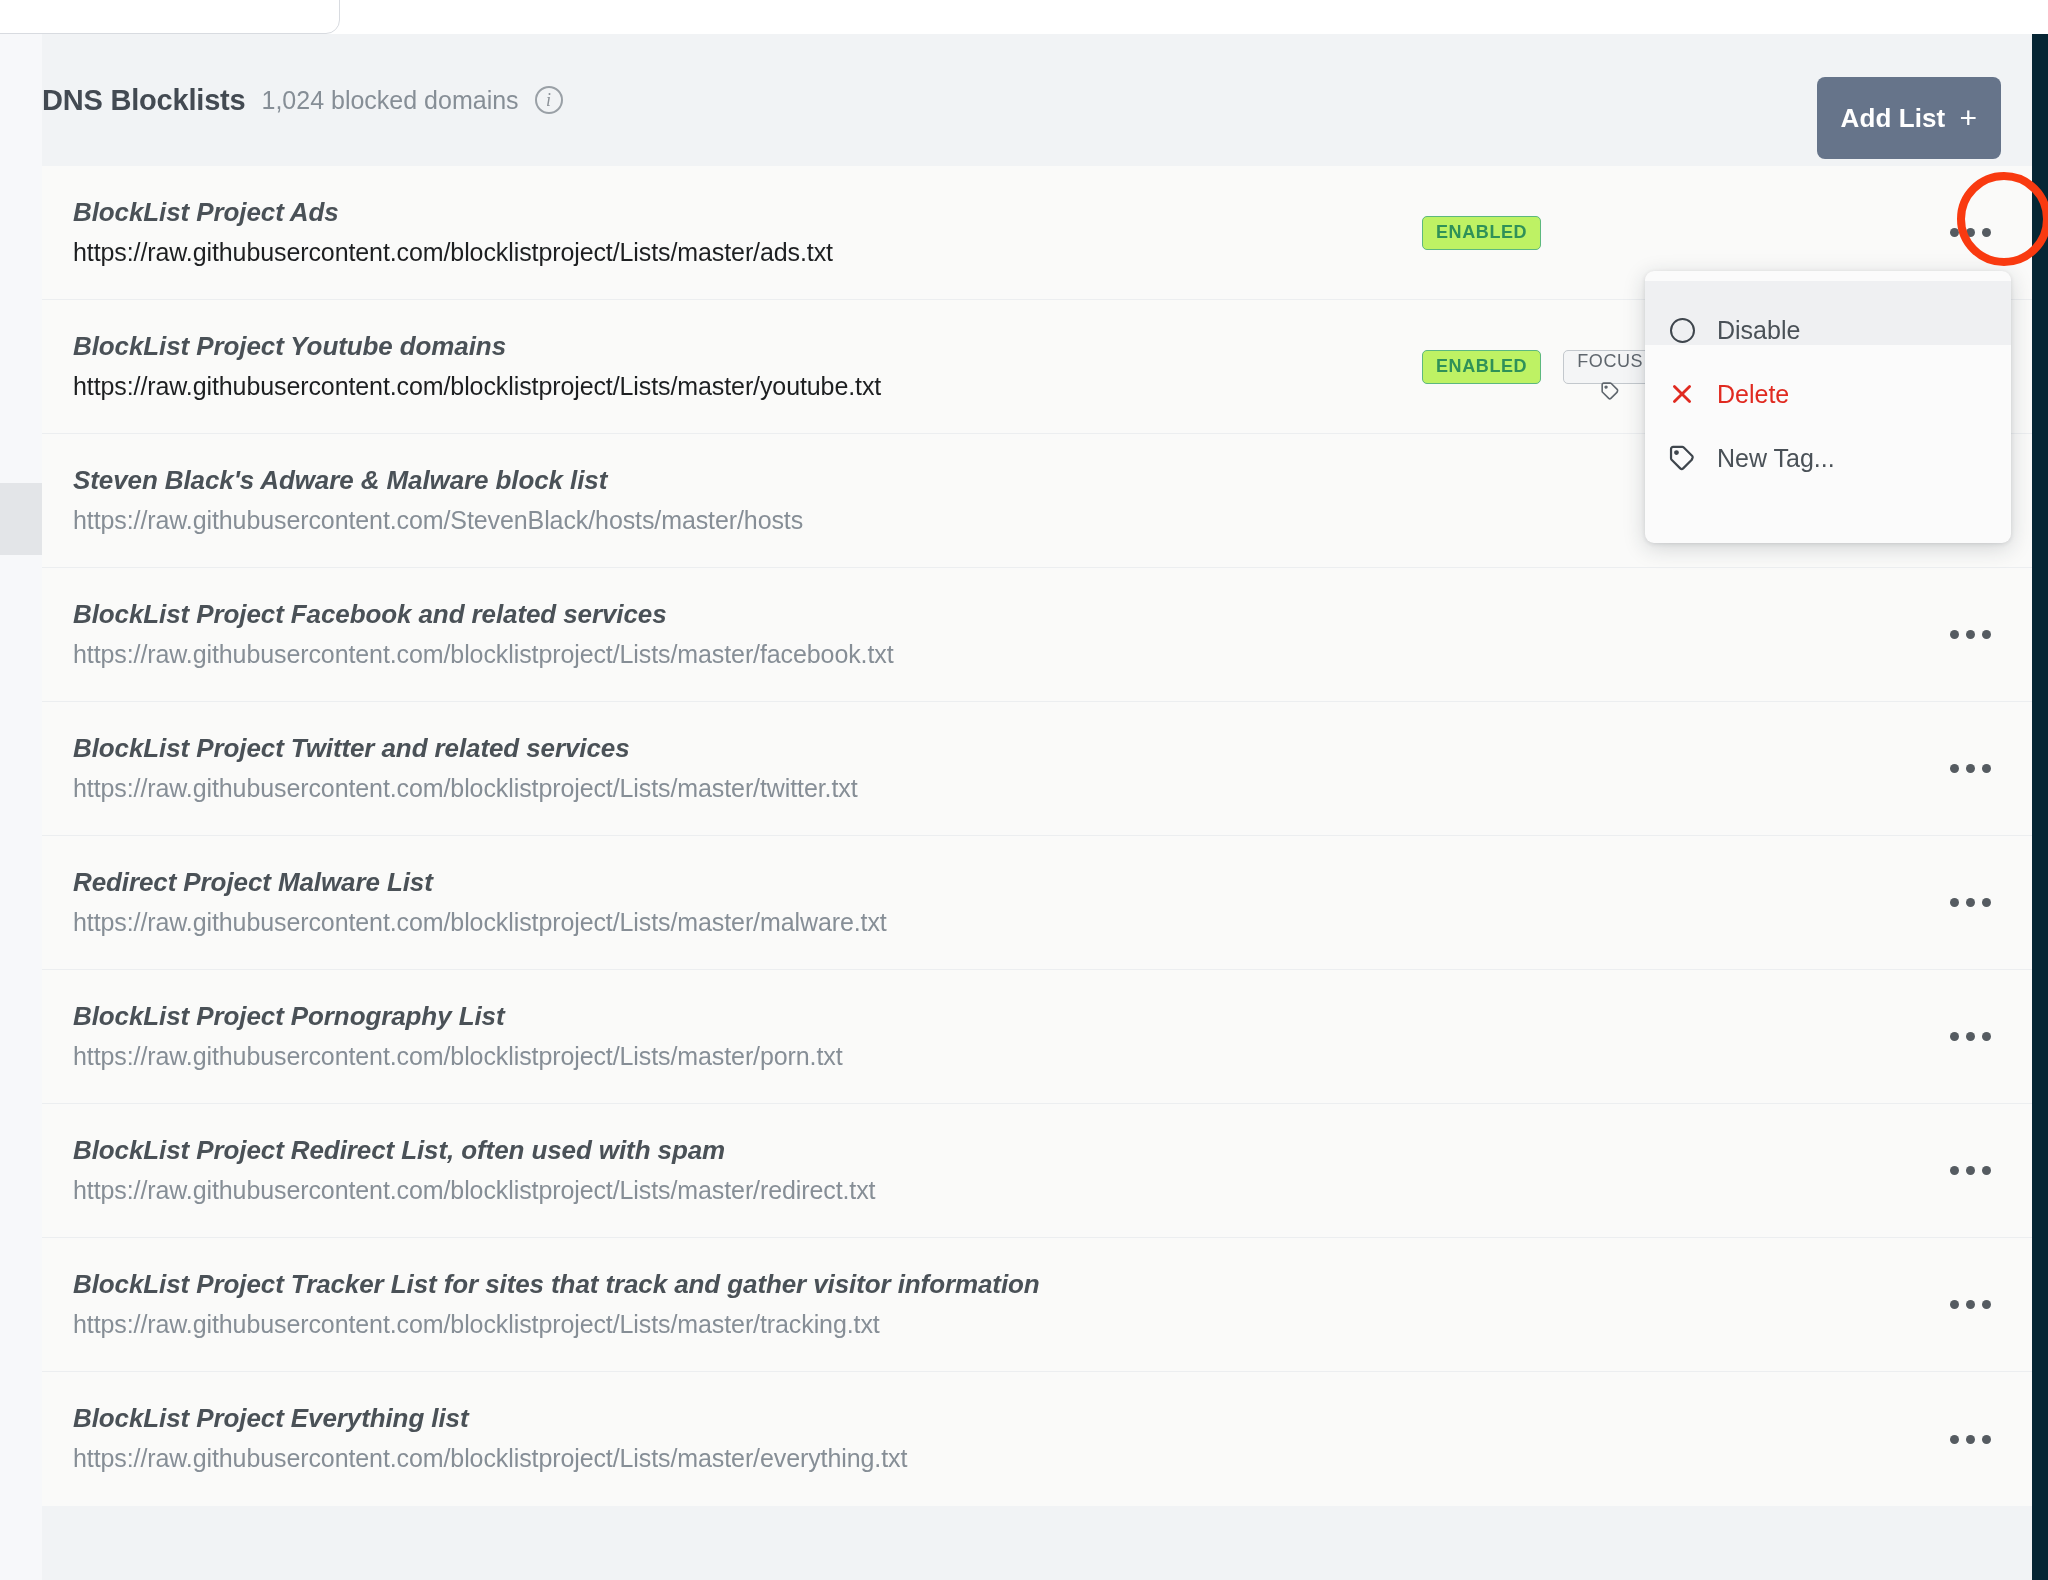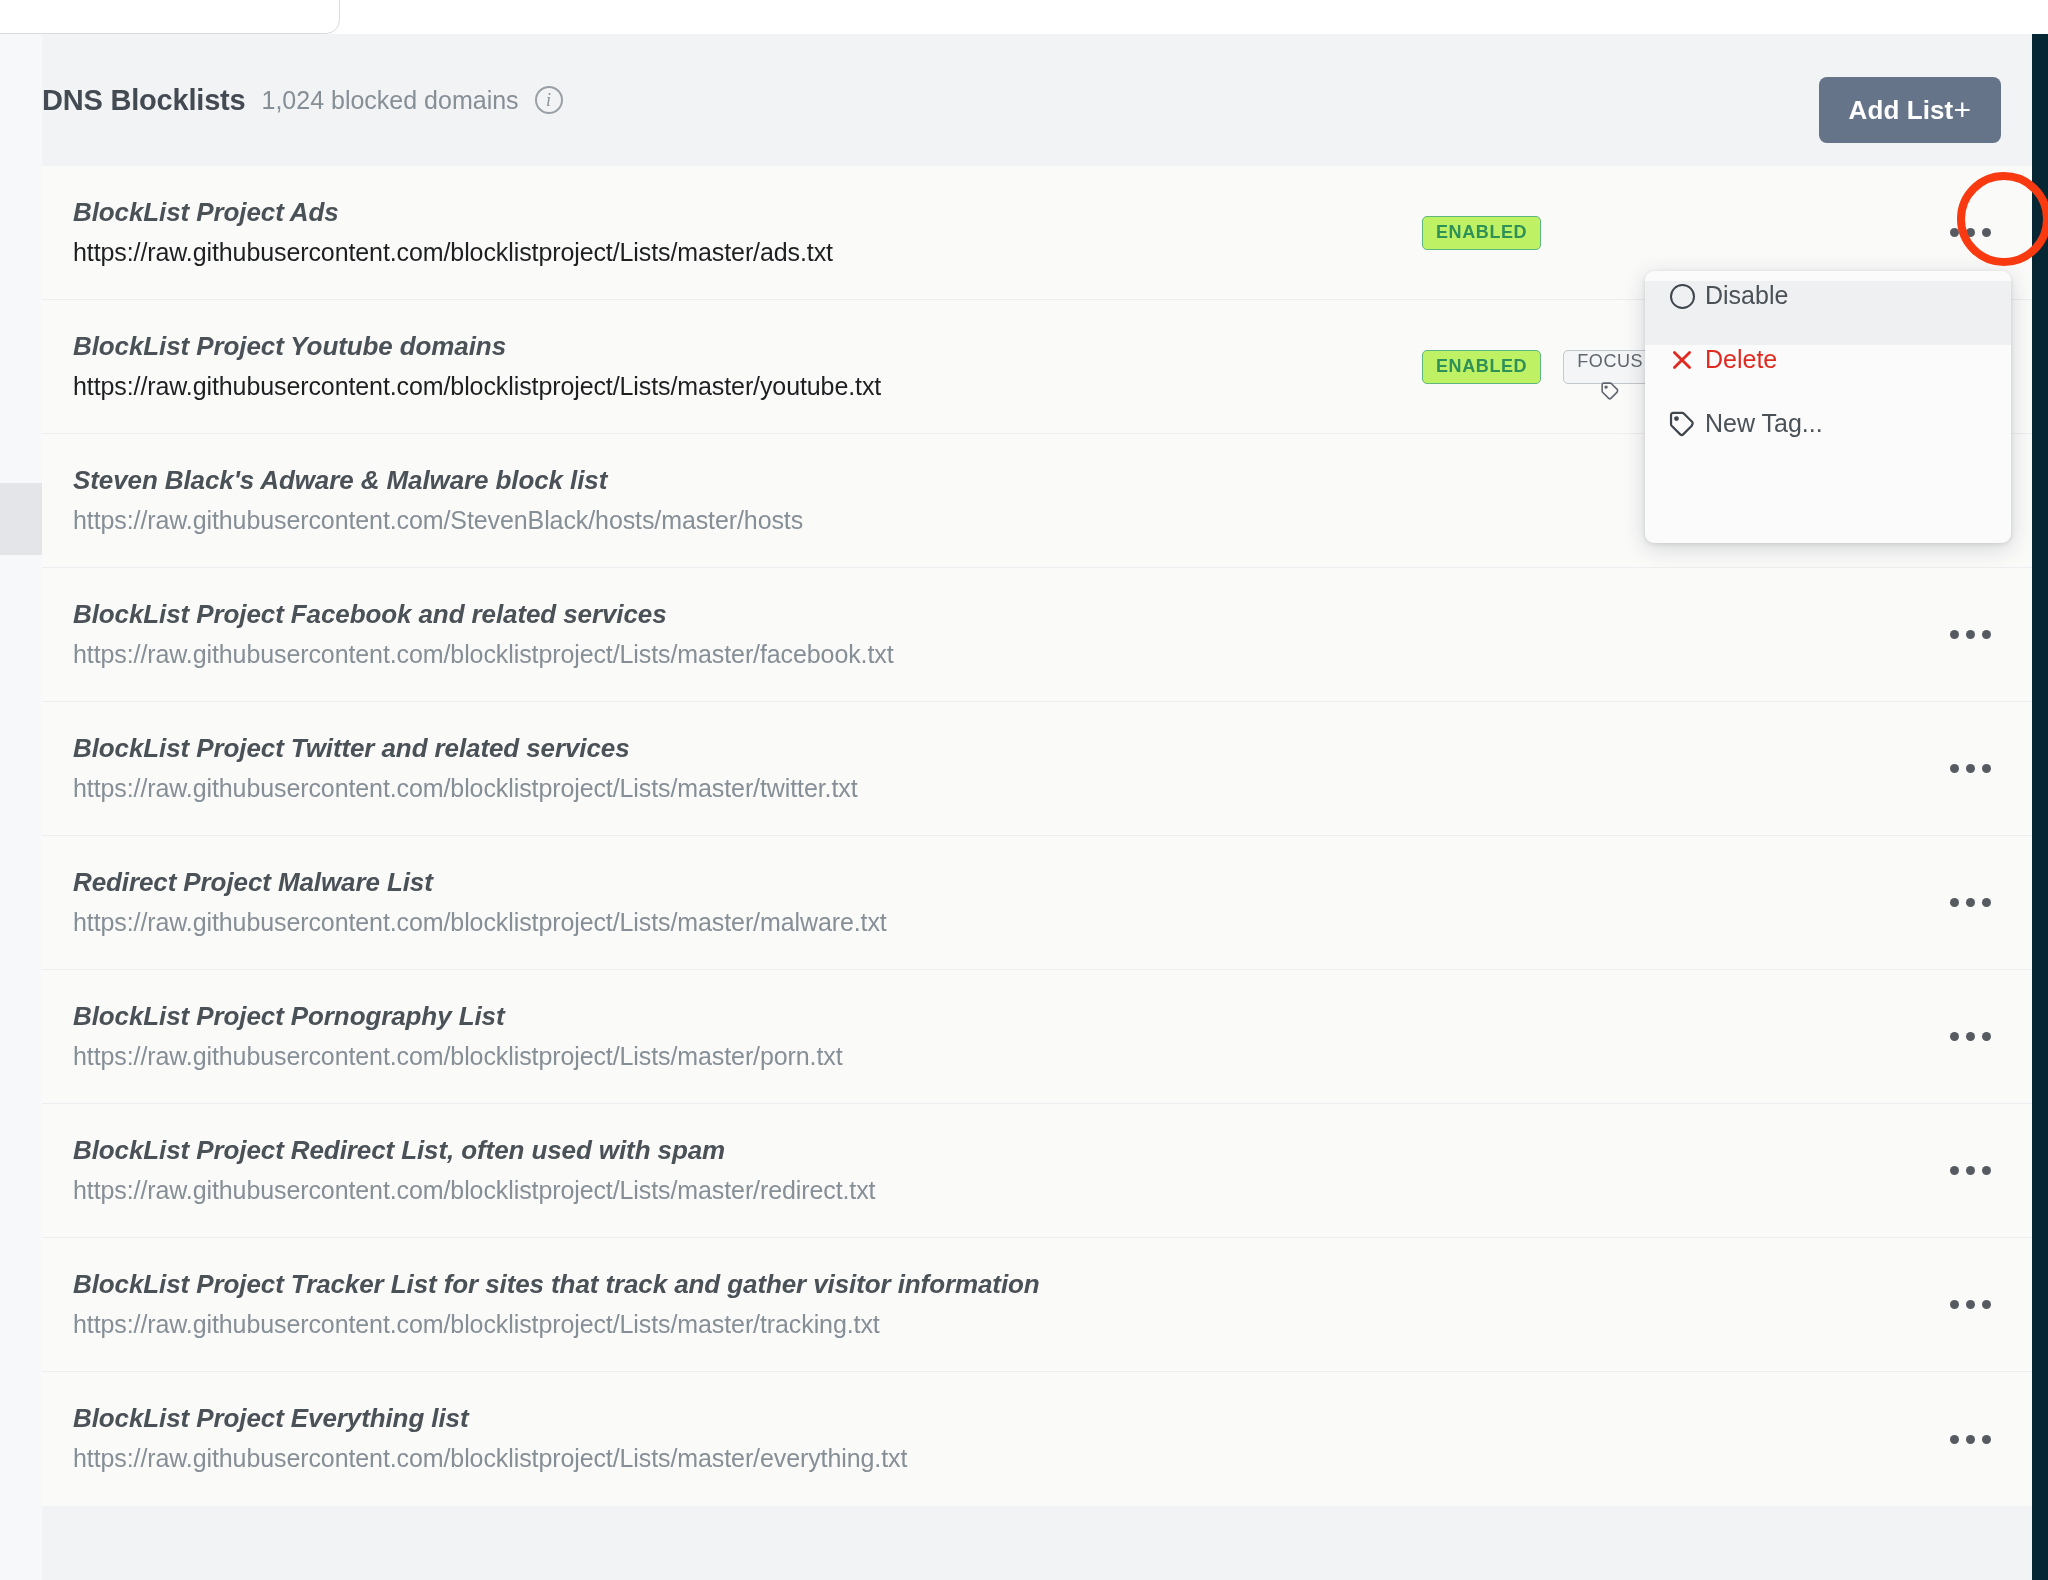--- a/index.html
+++ b/index.html
@@ -84,31 +84,31 @@
     font-size: 18px;
     color: #8b9197;
     font-family: "Liberation Serif", serif;
     font-style: italic;
     line-height: 1;
     padding-bottom: 1px;
   }
   .add-btn {
     position: absolute;
     right: 31px; top: 43px;
-    height: 66px;
-    padding: 0 30px;
+    height: 82px;
+    padding: 0 24px;
     background: #66748a;
     color: #ffffff;
     border: none;
     border-radius: 8px;
     font-size: 26px;
     font-weight: bold;
     font-family: "Liberation Sans", sans-serif;
     cursor: pointer;
-    display: flex; align-items: center; 
+    display: flex; align-items: center; gap: 14px;
     letter-spacing: 0.1px;
   }
   .add-btn .plus { font-size: 30px; font-weight: normal; }
 
   
   .list {
     position: absolute;
     left: 42px; top: 132px;
     width: 1990px;
     background: #fafafa;
@@ -205,23 +205,23 @@
     background: #fbfbfb;
     border-radius: 9px;
     box-shadow: 0 5px 22px rgba(30,38,48,0.18), 0 1px 4px rgba(30,38,48,0.12);
     z-index: 30;
     overflow: hidden;
     padding-top: 10px;
   }
   .menu-item {
     height: 64px;
     display: flex;
-    align-items: flex-start;
+    align-items: flex-end;
     padding-left: 22px;
-    gap: 8px;
+    gap: 20px;
     font-size: 25px;
     color: #4a5157;
     cursor: pointer;
   }
   .menu-item.highlight { background: #eff0f2; }
   .menu-item.danger { color: #e02a20; }
   .menu-icon {
     width: 30px; height: 30px;
     display: inline-flex; align-items: center; justify-content: center;
     flex: 0 0 30px;

